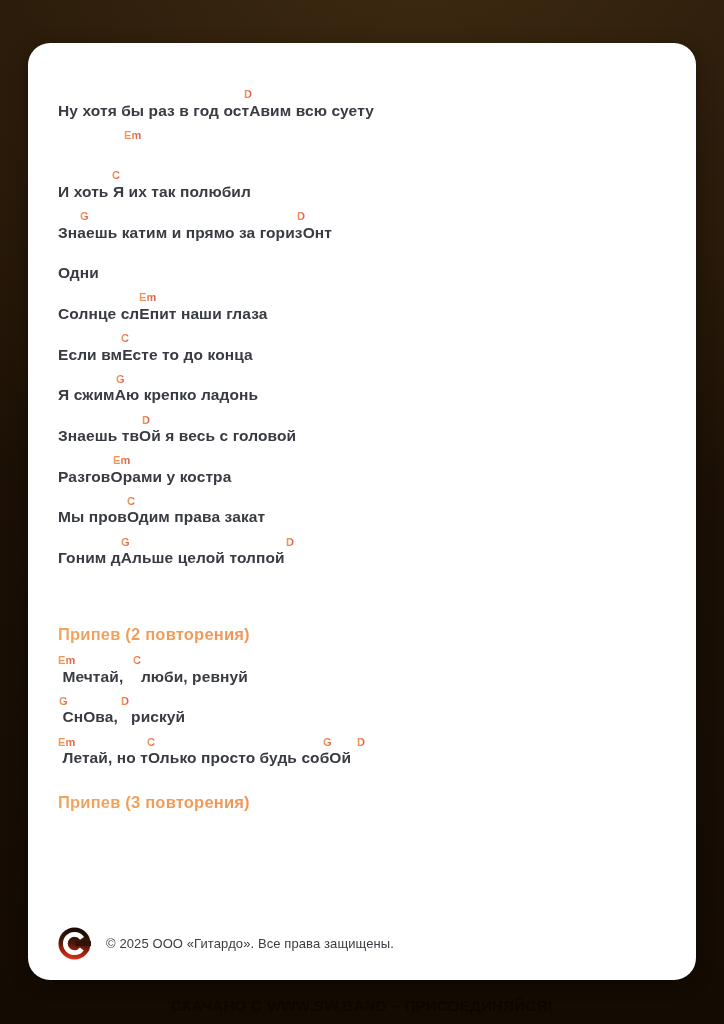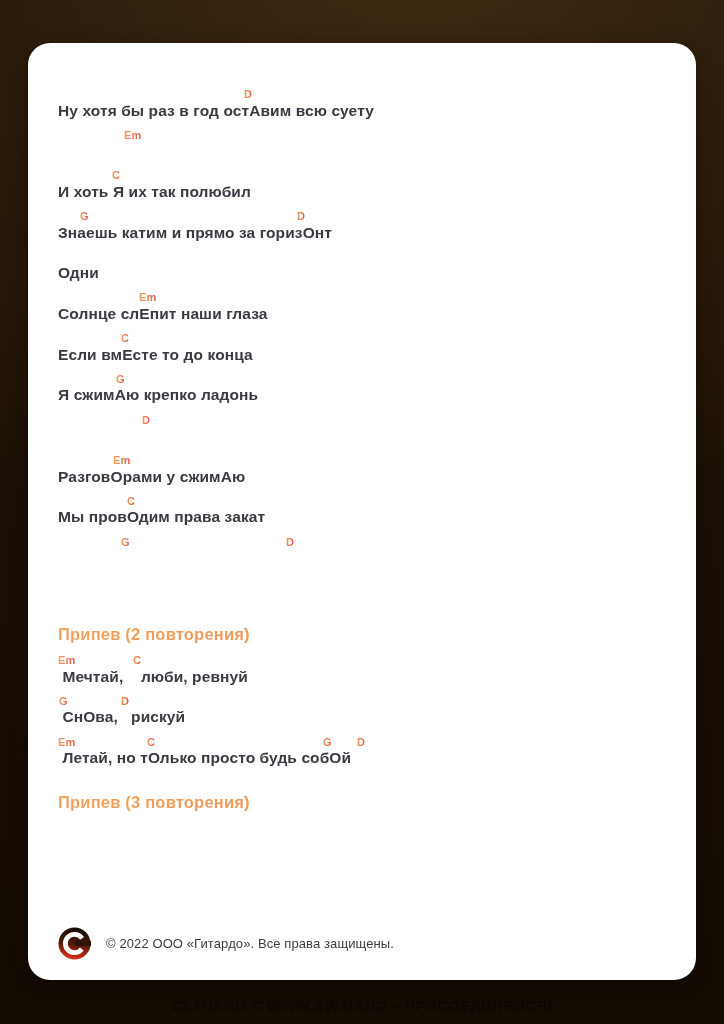--- a/index.html
+++ b/index.html
@@ -83,32 +83,34 @@
         <div class="group">
           <span class="chord" style="left: 63px;">C</span>
           <div class="lyric">Если вмЕсте то до конца</div>
         </div>
         <div class="group">
           <span class="chord" style="left: 58px;">G</span>
           <div class="lyric">Я сжимАю крепко ладонь</div>
         </div>
         <div class="group">
           <span class="chord" style="left: 84px;">D</span>
+          <div class="lyric">Знаешь твОй я весь с головой</div>
         </div>
         <div class="group">
           <span class="chord" style="left: 55px;">Em</span>
-          <div class="lyric">РазговОрами у сжимАю</div>
+          <div class="lyric">РазговОрами у костра</div>
         </div>
         <div class="group">
           <span class="chord" style="left: 69px;">C</span>
           <div class="lyric">Мы провОдим права закат</div>
         </div>
         <div class="group">
           <span class="chord" style="left: 63px;">G</span>
           <span class="chord" style="left: 228px;">D</span>
+          <div class="lyric">Гоним дАльше целой толпой</div>
         </div>
       </div>
 
     <div class="section-heading">Припев (2 повторения)</div>
 
     <div id="chorus">
         <div class="group">
           <span class="chord" style="left: 0px;">Em</span>
           <span class="chord" style="left: 75px;">C</span>
           <div class="lyric"> Мечтай,    люби, ревнуй</div>
@@ -138,18 +140,18 @@
               <stop offset="0.45" stop-color="#48180a"></stop>
               <stop offset="0.78" stop-color="#b22410"></stop>
               <stop offset="1" stop-color="#e03c20"></stop>
             </linearGradient>
           </defs>
           <circle cx="18" cy="18" r="17.5" fill="url(#logoGrad)"></circle>
           <circle cx="18" cy="18" r="10" fill="none" stroke="#ffffff" stroke-width="5.2" stroke-dasharray="50 12.8" stroke-dashoffset="-6.4"></circle>
           <rect x="19" y="15.2" width="17" height="5.6" fill="#2e1309"></rect>
         </svg>
       </span>
-      <span class="copyright">© 2022 ООО «Гитардо». Все права защищены.</span>
+      <span class="copyright">© 2025 ООО «Гитардо». Все права защищены.</span>
     </div>
   </div>
 
   <div class="banner">СКАЧАНО С WWW.SW.BAND – ПРИСОЕДИНЯЙСЯ!</div>
 </div>
 
 </body></html>

